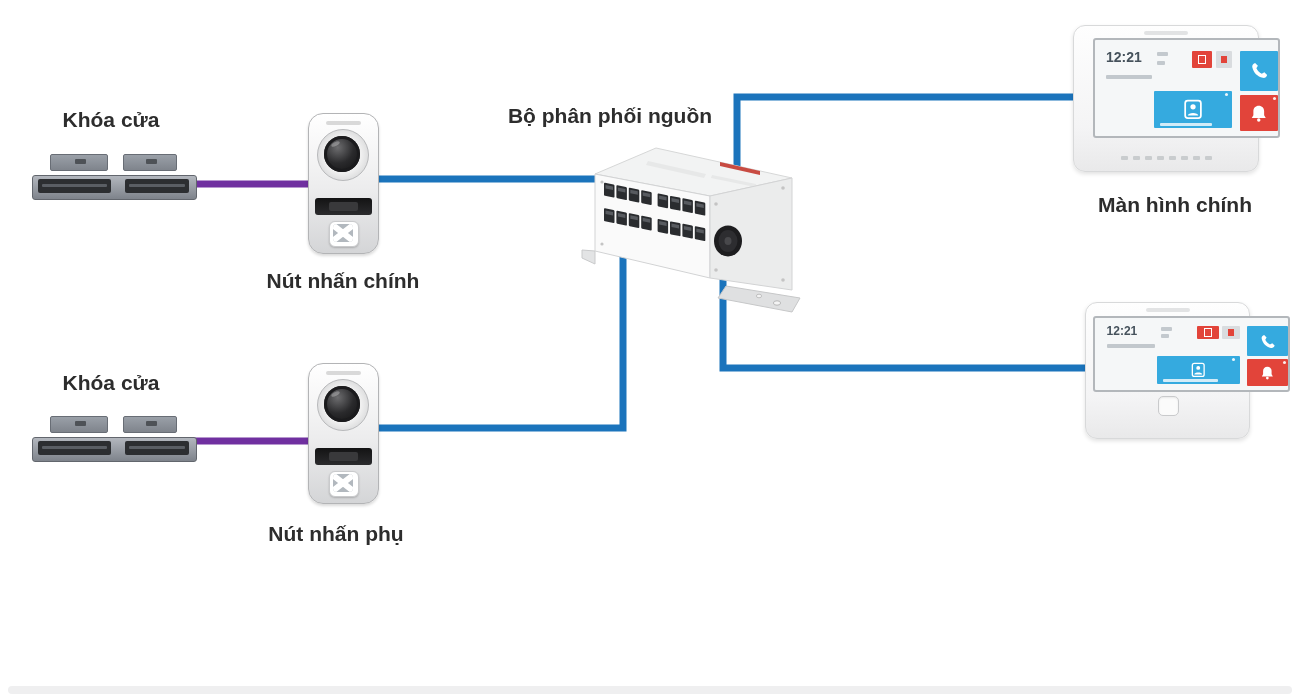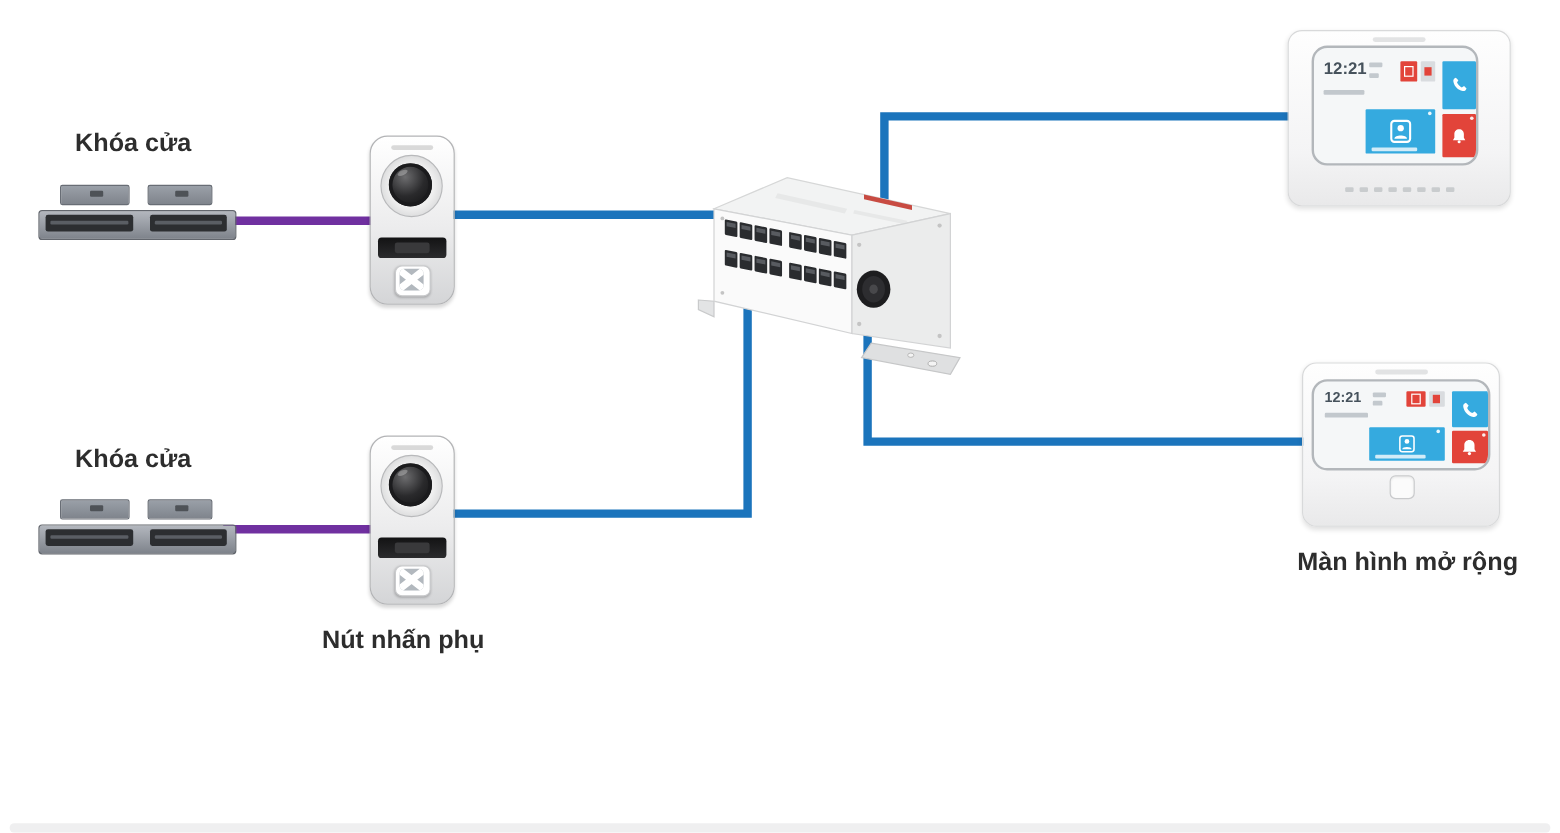--- a/index.html
+++ b/index.html
@@ -59,21 +59,21 @@
   .pad::before{transform:rotate(38deg);}
   .pad::after{transform:rotate(-38deg);}
 
   
   .monitor{background:linear-gradient(180deg,#fefefe 0%,#f4f4f5 70%,#e9e9ea 100%);
     border:1px solid #d8d9da;border-radius:12px;box-shadow:0 2px 4px rgba(0,0,0,.12);}
   #monitor1{left:1073px;top:25px;width:184px;height:145px;}
   #monitor2{left:1085px;top:302px;width:163px;height:135px;}
   .monitor .brand{position:absolute;top:5px;left:50%;transform:translateX(-50%);
     width:44px;height:4px;background:#e2e3e4;border-radius:2px;}
-  .screen{position:absolute;background:#f5f7f8;border:2px solid #b3b7bb;border-radius:13px;overflow:hidden;}
+  .screen{position:absolute;background:#f5f7f8;border:2px solid #b3b7bb;border-radius:3px;overflow:hidden;padding-left:48px;}
   #monitor1 .screen{left:19px;top:12px;width:135px;height:96px;}
   #monitor2 .screen{left:7px;top:13px;width:145px;height:72px;}
   .time{position:absolute;left:6%;top:9%;font-weight:bold;color:#46525c;z-index:2;}
   #monitor1 .time{font-size:14px}
   #monitor2 .time{font-size:12px}
   .ampm{position:absolute;left:34%;top:12%;width:11px;height:4px;background:#c3c9ce;border-radius:1px;}
   .ampm.l2{top:22%;width:8px;}
   .dateblur{position:absolute;left:6%;top:36%;width:25%;height:4px;background:#c2c8cd;border-radius:1px;}
   .tile{position:absolute;border-radius:1px;display:flex;align-items:center;justify-content:center;}
   .tile svg{width:56%;height:56%;}
@@ -129,22 +129,24 @@
       <polyline points="186,184 316,184" fill="none" stroke="#7030a0" stroke-width="7" stroke-linejoin="miter"></polyline>
       <polyline points="370,179 606,179" fill="none" stroke="#1b74bc" stroke-width="7" stroke-linejoin="miter"></polyline>
       <polyline points="737,172 737,97 1082,97" fill="none" stroke="#1b74bc" stroke-width="7" stroke-linejoin="miter"></polyline>
       <polyline points="186,441 316,441" fill="none" stroke="#7030a0" stroke-width="7" stroke-linejoin="miter"></polyline>
       <polyline points="370,428 623,428 623,254" fill="none" stroke="#1b74bc" stroke-width="7" stroke-linejoin="miter"></polyline>
       <polyline points="723,277 723,368 1092,368" fill="none" stroke="#1b74bc" stroke-width="7" stroke-linejoin="miter"></polyline>
     </svg>
 
   <div class="label" id="lbl-lock1">Khóa cửa</div>
   <div class="label" id="lbl-lock2">Khóa cửa</div>
+  <div class="label" id="lbl-st1">Nút nhấn chính</div>
   <div class="label" id="lbl-st2">Nút nhấn phụ</div>
-  <div class="label" id="lbl-m2">Màn hình mở rộng</div>
+  <div class="label" id="lbl-dist">Bộ phân phối nguồn</div>
+  <div class="label" id="lbl-m1">Màn hình chính</div>
 
   <div class="device lock" id="lock1">
     <div class="plate p1"></div>
     <div class="plate p2"></div>
     <div class="bar"></div>
     <div class="recess r1"></div>
     <div class="recess r2"></div>
   </div>
 
   <div class="device lock" id="lock2">

